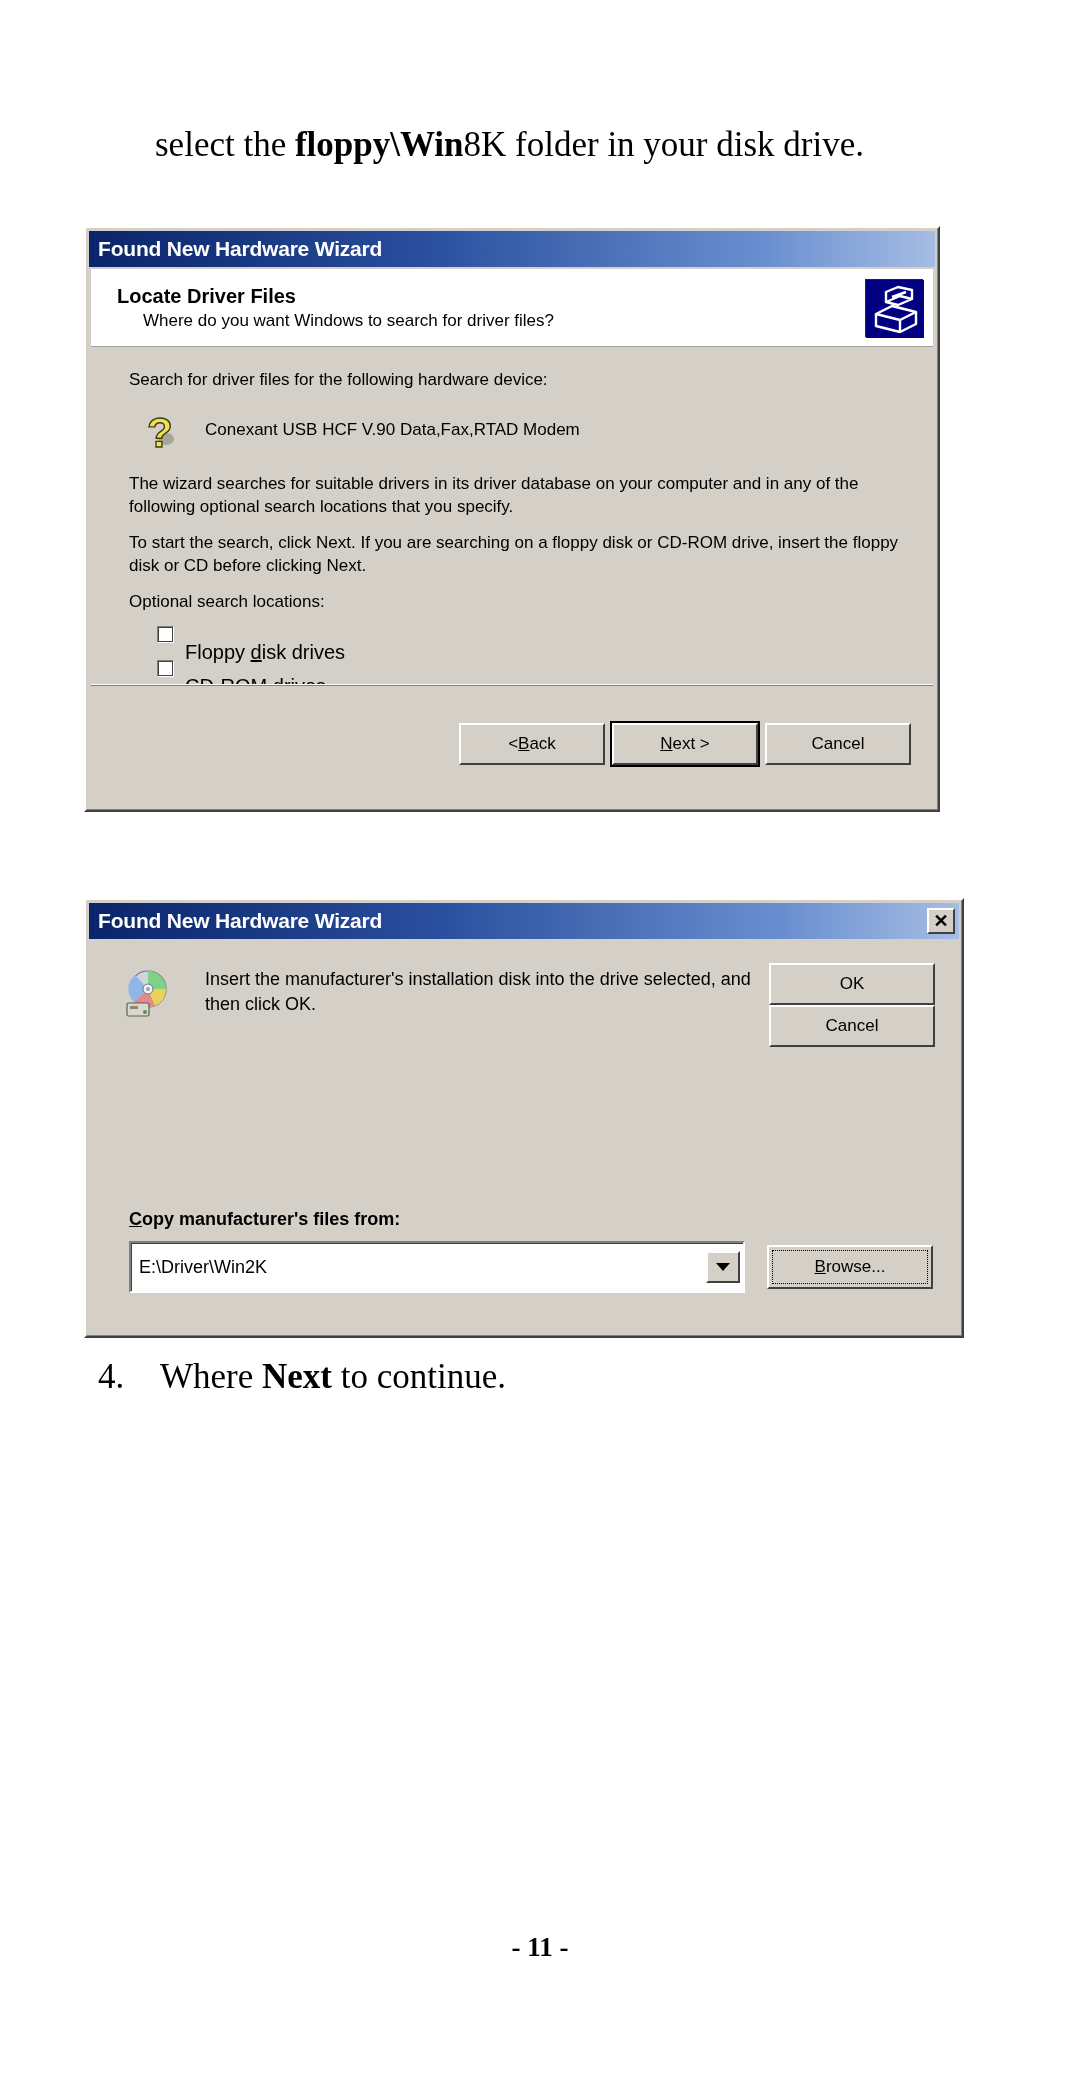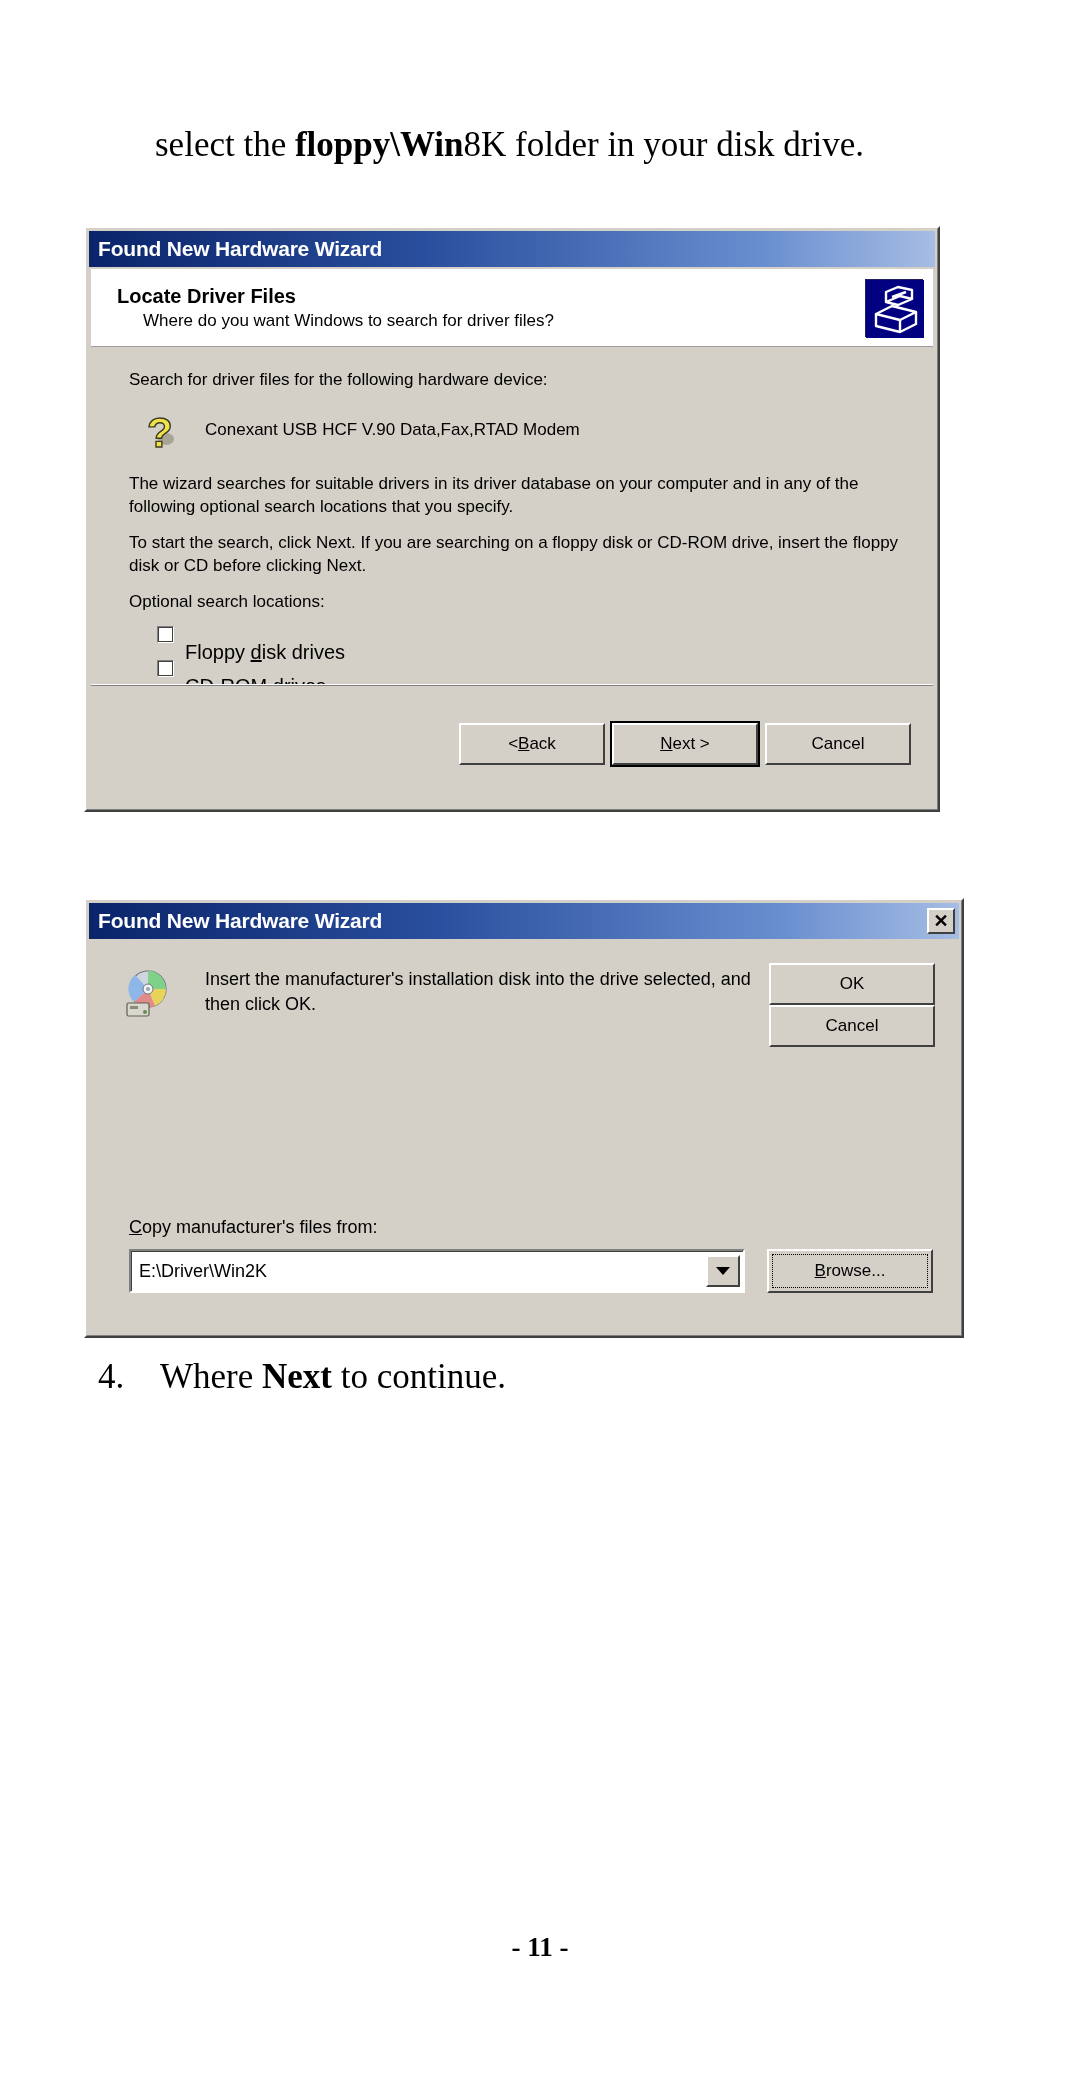--- a/index.html
+++ b/index.html
@@ -255,26 +255,27 @@
   }
   .btn-stack .win-btn { width:166px; min-width:166px; }
 
   #copy-section {
     position:absolute;
     left:38px; right:24px; bottom:38px;
   }
   #copy-label {
     font-size:18px;
     margin-bottom:11px;
+    font-weight:bold;
   }
   #copy-label u { text-decoration:underline; }
   .combo-row { display:flex; align-items:center; gap:22px; }
   .combo {
     flex:1;
-    height:44px;
+    height:52px;
     background:#ffffff;
     border-top:2px solid #808080;
     border-left:2px solid #808080;
     border-right:2px solid #ffffff;
     border-bottom:2px solid #ffffff;
     box-shadow:inset 1px 1px 0 #404040;
     display:flex;
     align-items:center;
     position:relative;
   }

